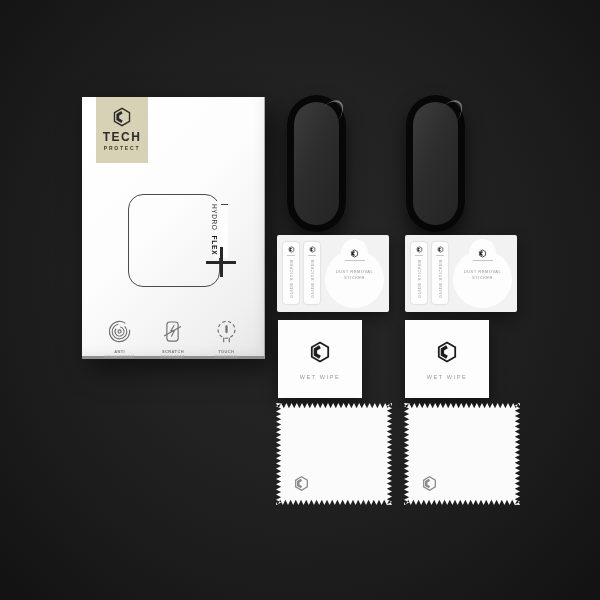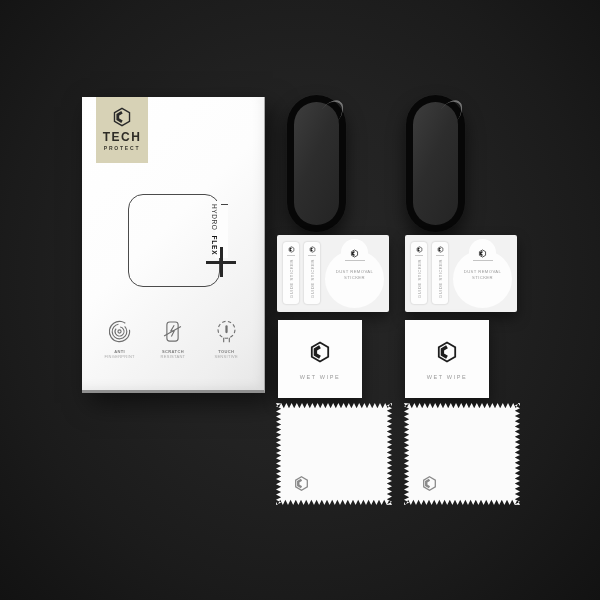--- a/index.html
+++ b/index.html
@@ -3,21 +3,21 @@
 <meta charset="utf-8">
 <style>
   html,body{margin:0;padding:0;background:#111;}
   *{box-sizing:border-box;font-family:"Liberation Sans",sans-serif;}
   #stage{
     position:relative;width:600px;height:600px;overflow:hidden;
     background:radial-gradient(ellipse at 50% 46%, #272727 0%, #222222 40%, #1b1b1b 70%, #121212 100%);
   }
   
   #box{
-    position:absolute;left:82px;top:97px;width:183px;height:296px;
+    position:absolute;left:82px;top:97px;width:183px;height:262px;
     background:linear-gradient(135deg,#ffffff 0%,#fdfdfd 45%,#efefef 85%,#e6e6e6 100%);
     border-right:1px solid #a9a9a9;border-bottom:3px solid #8f8f8f;
     box-shadow:8px 10px 24px rgba(0,0,0,.55), inset -4px -4px 10px rgba(0,0,0,.05);
   }
   .badge{
     position:absolute;left:14px;top:0;width:52px;height:66px;background:#d7d2b6;
     display:flex;flex-direction:column;align-items:center;
   }
   .badge svg{margin-top:9px;}
   .brand-line1{font-size:12px;font-weight:700;letter-spacing:1.5px;color:#2e2c26;margin-top:2px;}

